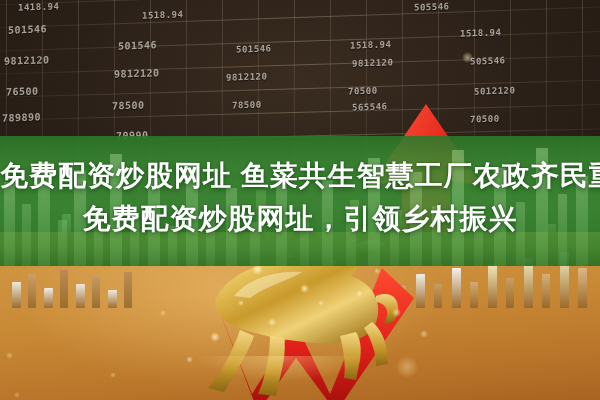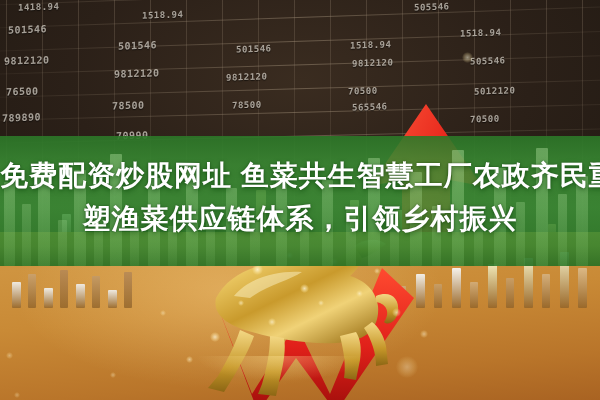--- a/index.html
+++ b/index.html
@@ -264,16 +264,16 @@
         <div class="gbar" style="left: 494px; width: 12px; height: 98px; background: linear-gradient(rgba(196, 240, 176, 0.32), rgba(150, 220, 130, 0.145));"></div>
         <div class="gbar" style="left: 516px; width: 9px; height: 64px; background: linear-gradient(rgba(196, 240, 176, 0.24), rgba(150, 220, 130, 0.11));"></div>
         <div class="gbar" style="left: 536px; width: 12px; height: 118px; background: linear-gradient(rgba(196, 240, 176, 0.37), rgba(150, 220, 130, 0.17));"></div>
         <div class="gbar" style="left: 558px; width: 9px; height: 72px; background: linear-gradient(rgba(196, 240, 176, 0.26), rgba(150, 220, 130, 0.118));"></div>
         <div class="gbar" style="left: 576px; width: 12px; height: 90px; background: linear-gradient(rgba(196, 240, 176, 0.3), rgba(150, 220, 130, 0.133));"></div>
       </div>
   </div>
 
   <div class="headline" style="top:154px;">
     <span class="hl-line">免费配资炒股网址 鱼菜共生智慧工厂农政齐民重</span>
-    <span class="hl-line">塑渔菜供应链体系，引领乡村振兴</span>
+    <span class="hl-line">免费配资炒股网址，引领乡村振兴</span>
   </div>
 
 </div>
 
 </body></html>

